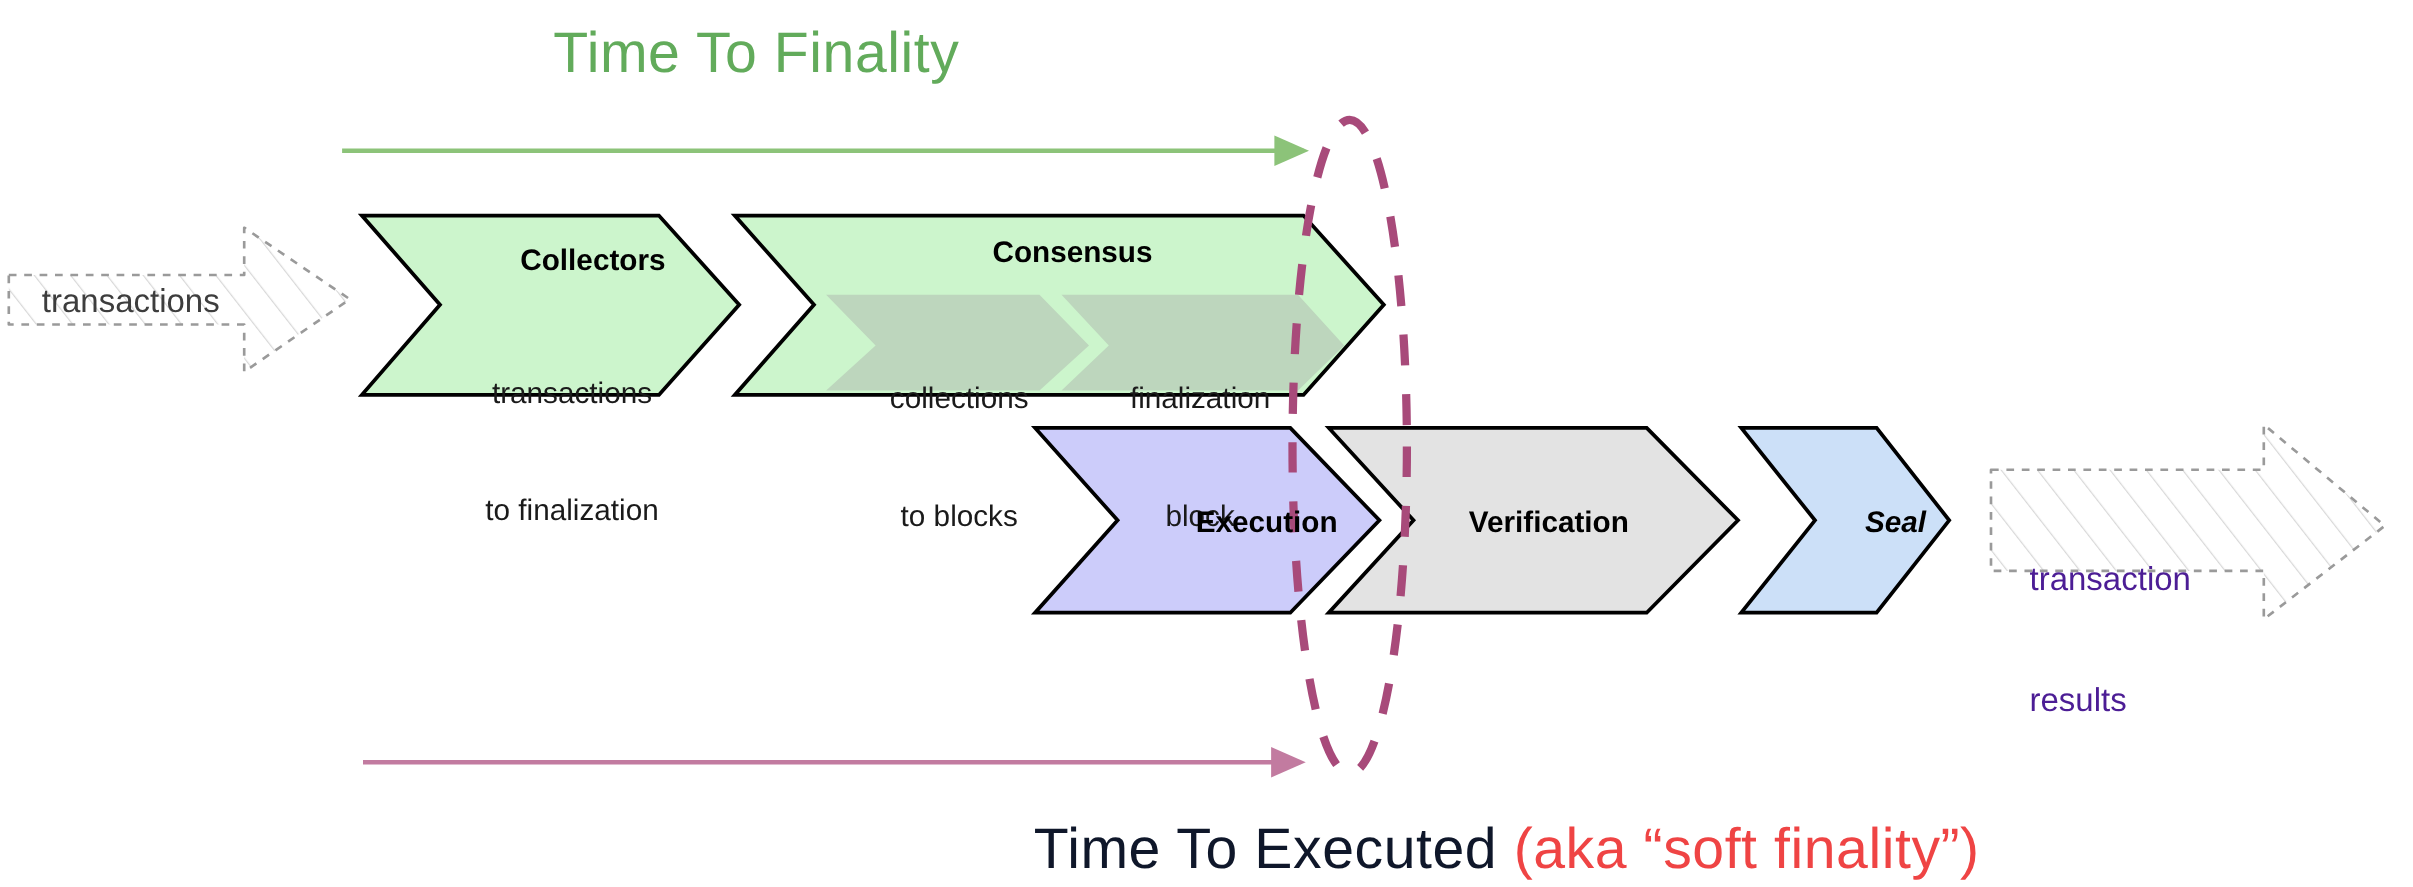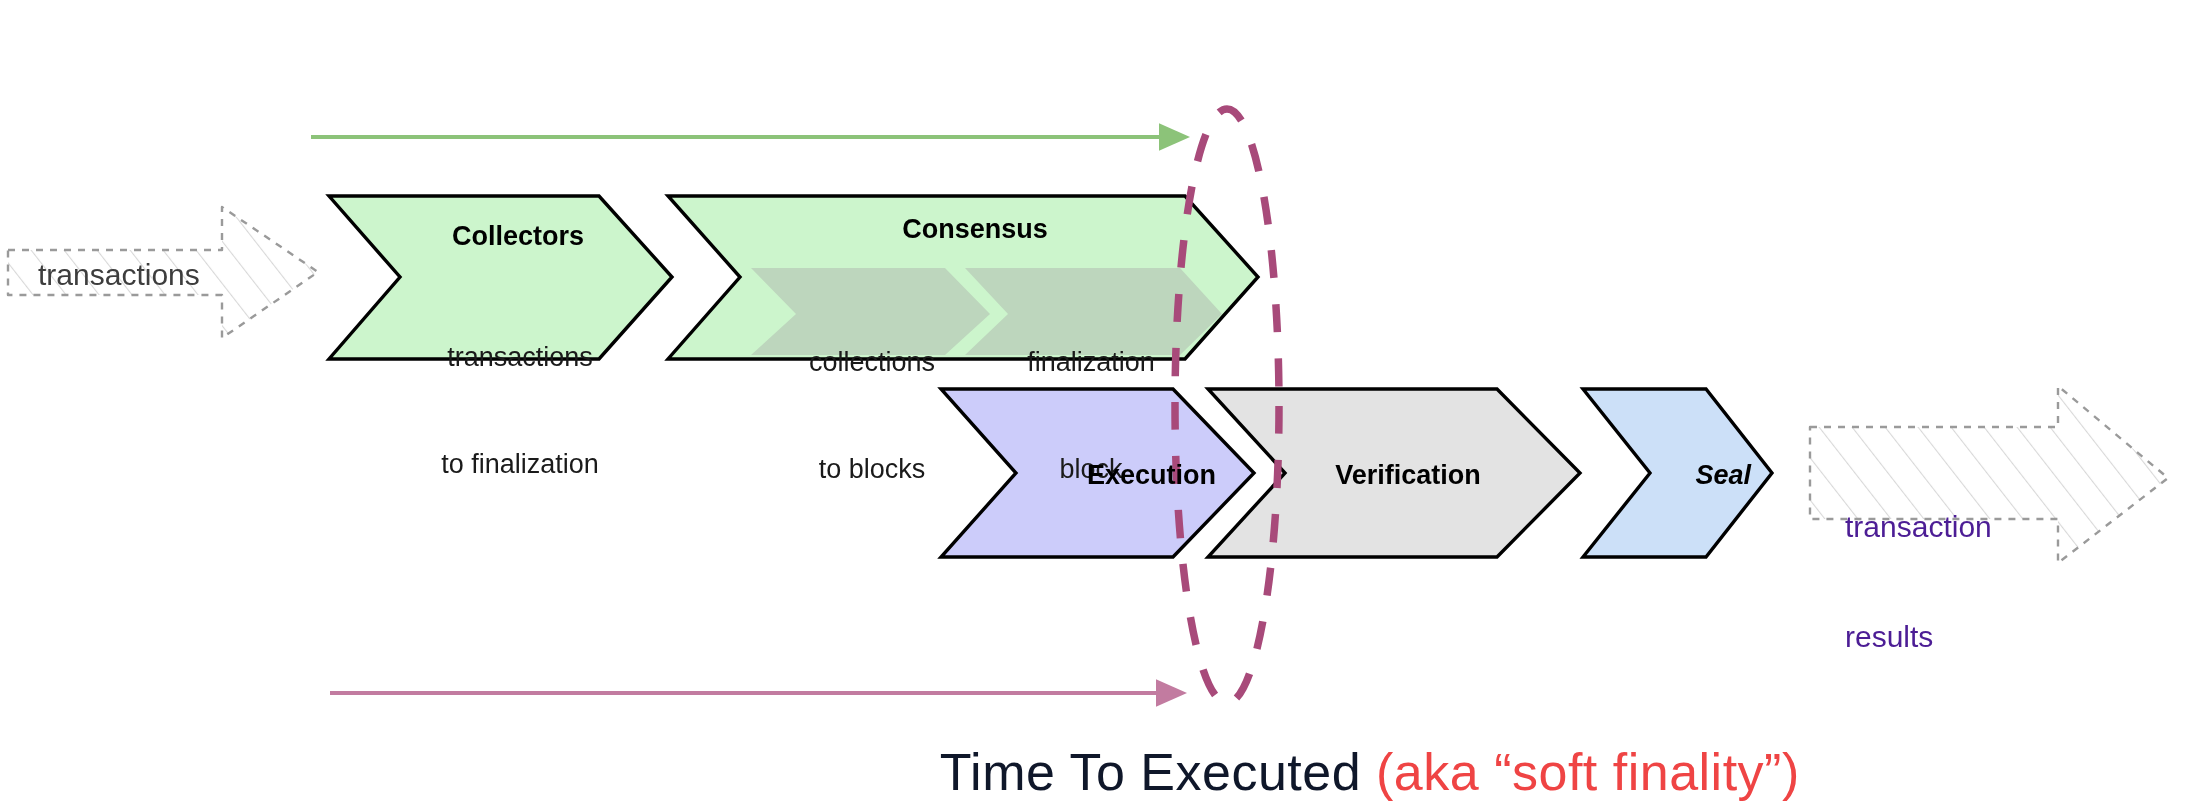--- a/index.html
+++ b/index.html
@@ -126,33 +126,34 @@
     </g>
 
     <line x1="311" y1="137" x2="1185" y2="137" stroke="#8cc379" stroke-width="4.2" marker-end="url(#arrowGreen)"></line>
 
     <line x1="330" y1="693" x2="1182" y2="693" stroke="#c27ba0" stroke-width="4.2" marker-end="url(#arrowPink)"></line>
 
     <ellipse cx="1227" cy="406" rx="52" ry="297" fill="none" stroke="#a84a7a" stroke-width="7.5" stroke-dasharray="28 26" stroke-linecap="butt"></ellipse>
 
   </svg>
 
+  <div class="lbl title-green" style="left:503px; top:18px;">Time To Finality</div>
 
   <div class="lbl" style="left:922px; top:724px;">
     <span class="title-pink">Time To Executed</span><span class="title-gray"> (aka “soft finality”)</span>
   </div>
 
   <div class="lbl io-label" style="left:38px; top:257px; width:200px;">transactions</div>
 
   <div class="lbl io-label-dark" style="left:1845px; top:436px; width:260px;">
     <div>transaction</div>
     <div>results</div>
   </div>
 
-  <div class="lbl stage-title" style="left:388px; top:221px; width:260px;">Collectors</div>
+  <div class="lbl stage-title" style="left:409px; top:221px; width:260px;">Collectors</div>
   <div class="lbl stage-sub" style="left:390px; top:269px; width:260px;">
     <div>transactions</div>
     <div>to finalization</div>
   </div>
 
   <div class="lbl stage-title" style="left:830px; top:214px; width:290px;">Consensus</div>
 
   <div class="lbl stage-sub" style="left:752px; top:274px; width:240px;">
     <div>collections</div>
     <div>to blocks</div>

